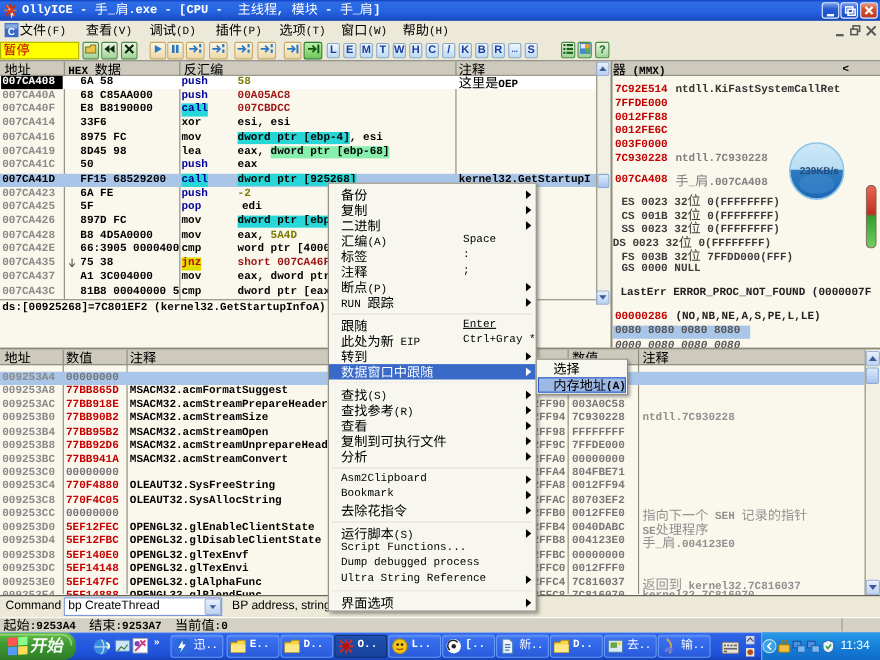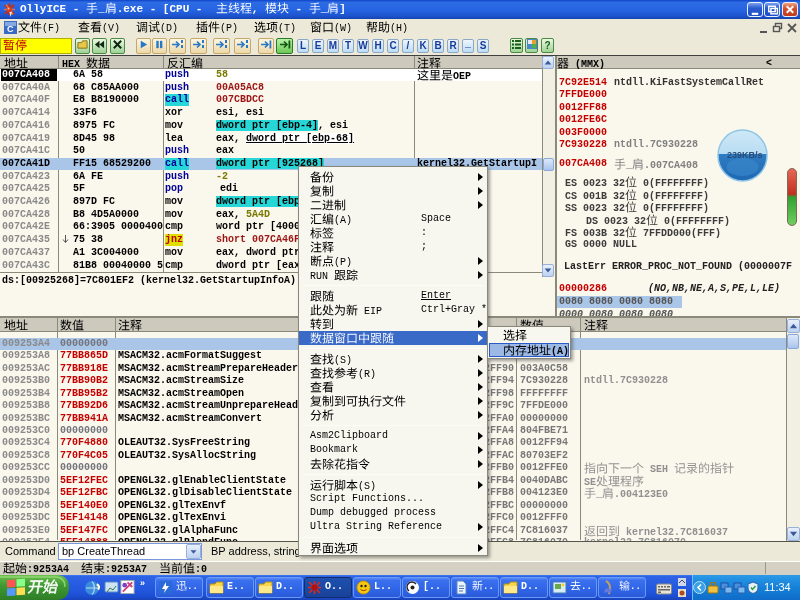--- a/index.html
+++ b/index.html
@@ -312,21 +312,21 @@
 <div class="a" style="left:73px;top:107px;width:90px;height:12px;line-height:12px;overflow:hidden;color:#000;">33F6</div>
 <div class="a" style="left:165px;top:107px;height:12px;line-height:12px;color:#000;">xor</div>
 <div class="a" style="left:216px;top:107px;height:12px;line-height:12px;"><span style="color:#000;">esi, esi</span></div>
 <div class="a" style="left:2px;top:120px;height:12px;line-height:12px;color:#8a8a8a;">007CA416</div>
 <div class="a" style="left:73px;top:120px;width:90px;height:12px;line-height:12px;overflow:hidden;color:#000;">8975 FC</div>
 <div class="a" style="left:165px;top:120px;height:12px;line-height:12px;color:#000;">mov</div>
 <div class="a" style="left:216px;top:120px;height:12px;line-height:12px;"><span style="color:#000;background:#27d7d7;">dword ptr [ebp-4]</span><span style="color:#000;">, esi</span></div>
 <div class="a" style="left:2px;top:133px;height:12px;line-height:12px;color:#8a8a8a;">007CA419</div>
 <div class="a" style="left:73px;top:133px;width:90px;height:12px;line-height:12px;overflow:hidden;color:#000;">8D45 98</div>
 <div class="a" style="left:165px;top:133px;height:12px;line-height:12px;color:#000;">lea</div>
-<div class="a" style="left:216px;top:133px;height:12px;line-height:12px;"><span style="color:#000;">eax, </span><span style="color:#000;background:#ffffff;text-decoration:underline;">dword ptr [ebp-68]</span></div>
+<div class="a" style="left:216px;top:133px;height:12px;line-height:12px;"><span style="color:#000;">eax, </span><span style="color:#000;background:#86efac;">dword ptr [ebp-68]</span></div>
 <div class="a" style="left:2px;top:145px;height:12px;line-height:12px;color:#8a8a8a;">007CA41C</div>
 <div class="a" style="left:73px;top:145px;width:90px;height:12px;line-height:12px;overflow:hidden;color:#000;">50</div>
 <div class="a" style="left:165px;top:145px;height:12px;line-height:12px;color:#00009b;">push</div>
 <div class="a" style="left:216px;top:145px;height:12px;line-height:12px;"><span style="color:#000;">eax</span></div>
 <div class="a" style="left:0;top:158px;width:542px;height:12px;background:#a9c6e8;"></div>
 <div class="a" style="left:2px;top:158px;height:12px;line-height:12px;color:#000;">007CA41D</div>
 <div class="a" style="left:73px;top:158px;width:90px;height:12px;line-height:12px;overflow:hidden;color:#000;">FF15 68529200</div>
 <div class="a" style="left:165px;top:158px;height:12px;line-height:12px;color:#00009b;background:#27d7d7;">call</div>
 <div class="a" style="left:216px;top:158px;height:12px;line-height:12px;"><span style="color:#000;background:#27d7d7;">dword ptr [925268]</span></div>
 <div class="a" style="left:417px;top:158px;width:125px;height:12px;line-height:12px;overflow:hidden;color:#000;">kernel32.GetStartupI</div>
@@ -403,30 +403,30 @@
     </svg><span style="color:#808080">.007CA408</span></div>
 <div class="a" style="left:565px;top:176px;height:12px;line-height:12px;color:#3c3c3c;"><span class="m">ES 0023 32</span><svg class="cj" style="width:12.0px;height:12px;vertical-align:-2px;color:#3c3c3c;" viewBox="0 0 250 250" fill="currentColor">
       <use href="#u4F4D" x="0"></use>
     </svg><span class="m"> 0(FFFFFFFF)</span></div>
 <div class="a" style="left:565px;top:189px;height:12px;line-height:12px;color:#3c3c3c;"><span class="m">CS 001B 32</span><svg class="cj" style="width:12.0px;height:12px;vertical-align:-2px;color:#3c3c3c;" viewBox="0 0 250 250" fill="currentColor">
       <use href="#u4F4D" x="0"></use>
     </svg><span class="m"> 0(FFFFFFFF)</span></div>
 <div class="a" style="left:565px;top:201px;height:12px;line-height:12px;color:#3c3c3c;"><span class="m">SS 0023 32</span><svg class="cj" style="width:12.0px;height:12px;vertical-align:-2px;color:#3c3c3c;" viewBox="0 0 250 250" fill="currentColor">
       <use href="#u4F4D" x="0"></use>
     </svg><span class="m"> 0(FFFFFFFF)</span></div>
-<div class="a" style="left:586px;top:214px;height:12px;line-height:12px;color:#3c3c3c;"><span class="m">DS 0023 32</span><svg class="cj" style="width:12.0px;height:12px;vertical-align:-2px;color:#3c3c3c;" viewBox="0 0 250 250" fill="currentColor">
+<div class="a" style="left:557px;top:214px;height:12px;line-height:12px;color:#3c3c3c;"><span class="m">DS 0023 32</span><svg class="cj" style="width:12.0px;height:12px;vertical-align:-2px;color:#3c3c3c;" viewBox="0 0 250 250" fill="currentColor">
       <use href="#u4F4D" x="0"></use>
     </svg><span class="m"> 0(FFFFFFFF)</span></div>
 <div class="a" style="left:565px;top:226px;height:12px;line-height:12px;color:#3c3c3c;"><span class="m">FS 003B 32</span><svg class="cj" style="width:12.0px;height:12px;vertical-align:-2px;color:#3c3c3c;" viewBox="0 0 250 250" fill="currentColor">
       <use href="#u4F4D" x="0"></use>
     </svg><span class="m"> 7FFDD000(FFF)</span></div>
 <div class="a" style="left:565px;top:239px;height:12px;line-height:12px;color:#3c3c3c;"><span class="m">GS 0000 NULL</span></div>
 <div class="a" style="left:564px;top:261px;height:12px;line-height:12px;color:#222;">LastErr ERROR_PROC_NOT_FOUND (0000007F</div>
 <div class="a" style="left:559px;top:283px;height:12px;line-height:12px;color:#c40000;">00000286</div>
-<div class="a" style="left:648px;top:283px;height:12px;line-height:12px;color:#222;font-style:italic;">(NO,NB,NE,A,S,PE,L,LE)</div>
+<div class="a" style="left:614px;top:283px;height:12px;line-height:12px;color:#222;">(NO,NB,NE,A,S,PE,L,LE)</div>
 <div class="a" style="left:557px;top:296px;width:125px;height:12px;background:#a9c6e8;"></div>
 <div class="a" style="left:559px;top:296px;height:12px;line-height:12px;color:#555;">0080 8080 0080 8080</div>
 <div class="a" style="left:559px;top:309px;height:12px;line-height:12px;color:#555;font-style:italic;">0000 0080 0080 0080</div>
 <div class="a" style="left:0;top:316px;width:800px;height:2px;background:#8a8a7a;"></div>
 <div class="a" style="left:0;top:318px;width:467px;height:223px;background:#faf7ec;"></div>
 <div class="a" style="left:0;top:318px;width:467px;height:14px;background:#cdc9bd;border-bottom:1px solid #8a8a7a;"></div>
 <div class="a" style="left:4px;top:319px;height:12px;line-height:12px;"><svg class="cj" style="width:24.0px;height:12px;vertical-align:-2px;" viewBox="0 0 500 250" fill="currentColor">
       <use href="#u5730" x="0"></use>
       <use href="#u5740" x="250"></use>
     </svg></div>

